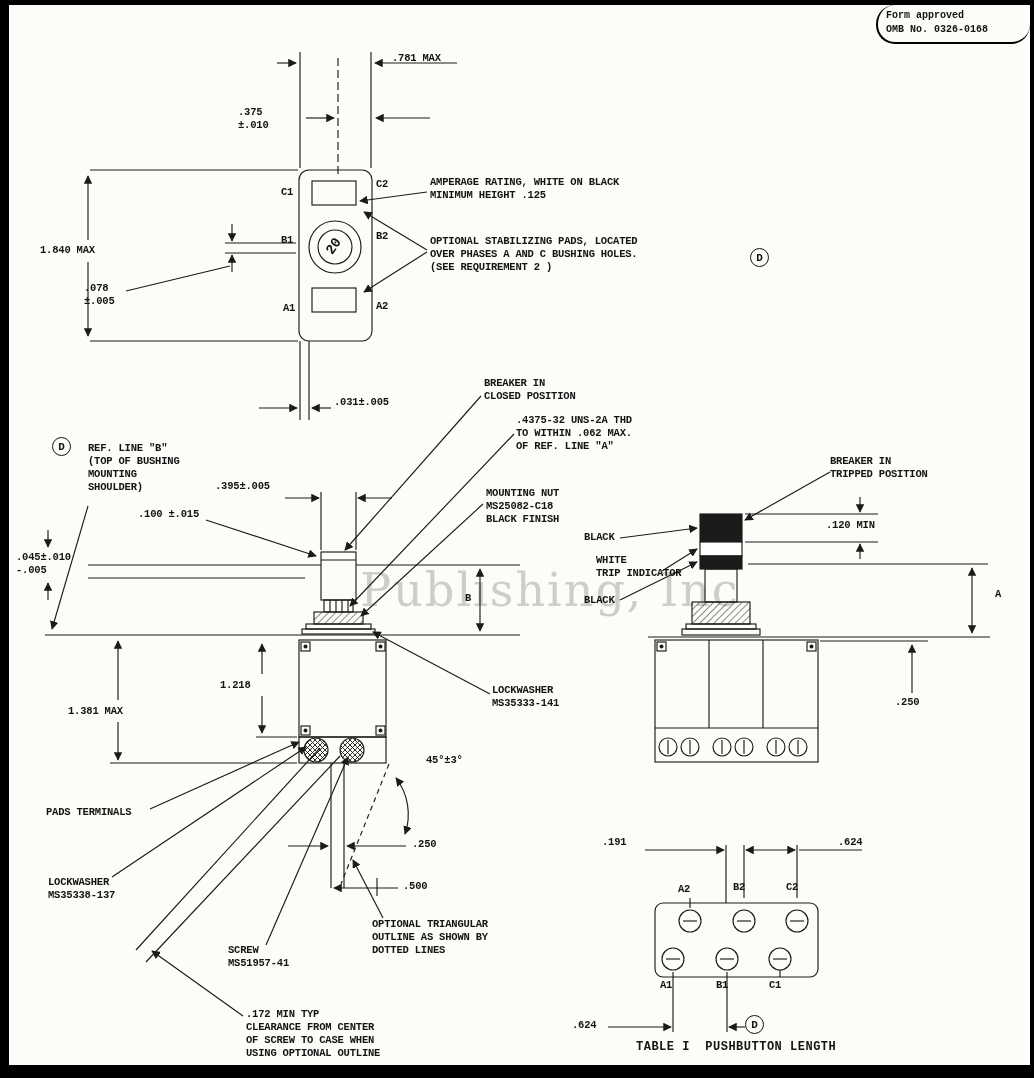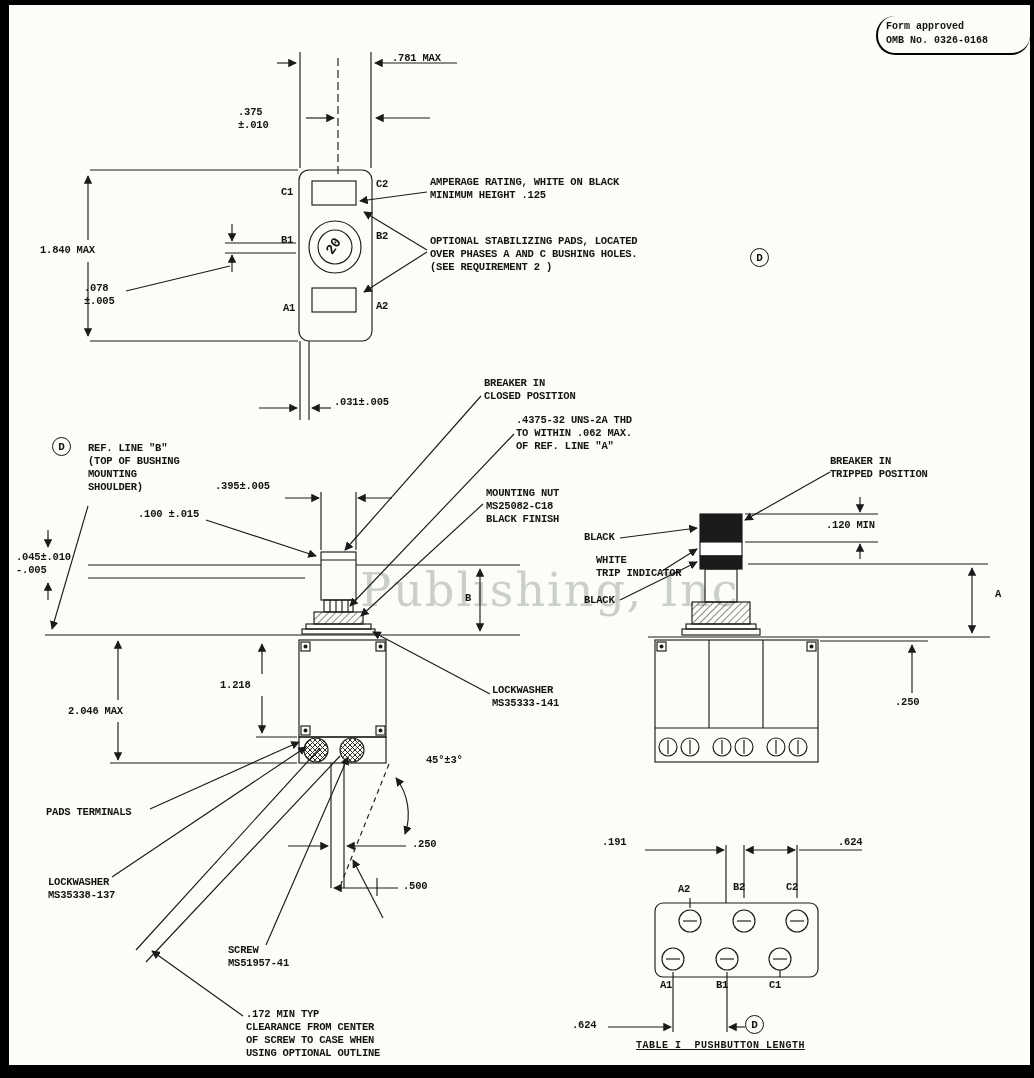--- a/index.html
+++ b/index.html
@@ -16,30 +16,30 @@
   .frame.bottom { left:0; bottom:0; width:100%; height:13px; }
 
   svg.linework { position:absolute; left:0; top:0; z-index:2; }
 
   .lbl {
     position:absolute; z-index:3;
     font:bold 10.5px/1.25 "Liberation Mono", monospace;
     color:#141414; white-space:pre; letter-spacing:-0.2px;
   }
   .lbl.amp { transform:rotate(-55deg); font-size:14px; }
-  .lbl.caption { font-size:10px; letter-spacing:0.5px; text-decoration:underline; }
+  .lbl.caption { font-size:12px; letter-spacing:0.5px; }
 
   .datum {
     position:absolute; z-index:3; width:19px; height:19px;
     border:1.6px solid #141414; border-radius:50%;
     display:flex; align-items:center; justify-content:center;
     font:bold 11px "Liberation Mono", monospace; color:#141414;
   }
   .formbox {
-    position:absolute; z-index:4; left:876px; top:16px; width:154px; height:39px;
+    position:absolute; z-index:4; left:876px; top:5px; width:154px; height:39px;
     border-left:2px solid #000; border-bottom:2px solid #000;
     padding:4px 0 0 8px;
     border-radius:19px;
   }
   .formbox div { font:bold 10px/1.35 "Liberation Mono", monospace; color:#141414; }
 
   .watermark {
     position:absolute; z-index:1; left:250px; top:458px; width:600px;
     text-align:center; font-family:"DejaVu Serif", serif;
     font-size:46px; line-height:1.15; color:#9aa49b; opacity:0.5;
@@ -271,37 +271,40 @@
   </div>
   <div class="lbl" style="left:88px;top:442px">REF. LINE "B"
 (TOP OF BUSHING
 MOUNTING
 SHOULDER)</div>
   <div class="lbl" style="left:215px;top:480px">.395±.005</div>
   <div class="lbl" style="left:138px;top:508px">.100 ±.015</div>
   <div class="lbl" style="left:16px;top:551px">.045±.010
 -.005</div>
   <div class="lbl" style="left:220px;top:679px">1.218</div>
-  <div class="lbl" style="left:68px;top:705px">2.046 MAX</div>
+  <div class="lbl" style="left:68px;top:705px">1.381 MAX</div>
   <div class="lbl" style="left:465px;top:592px">B</div>
   <div class="lbl" style="left:484px;top:377px">BREAKER IN
 CLOSED POSITION</div>
   <div class="lbl" style="left:516px;top:414px">.4375-32 UNS-2A THD
 TO WITHIN .062 MAX.
 OF REF. LINE "A"</div>
   <div class="lbl" style="left:486px;top:487px">MOUNTING NUT
 MS25082-C18
 BLACK FINISH</div>
   <div class="lbl" style="left:492px;top:684px">LOCKWASHER
 MS35333-141</div>
   <div class="lbl" style="left:46px;top:806px">PADS TERMINALS</div>
   <div class="lbl" style="left:48px;top:876px">LOCKWASHER
 MS35338-137</div>
   <div class="lbl" style="left:228px;top:944px">SCREW
 MS51957-41</div>
+  <div class="lbl" style="left:372px;top:918px">OPTIONAL TRIANGULAR
+OUTLINE AS SHOWN BY
+DOTTED LINES</div>
   <div class="lbl" style="left:246px;top:1008px">.172 MIN TYP
 CLEARANCE FROM CENTER
 OF SCREW TO CASE WHEN
 USING OPTIONAL OUTLINE</div>
   <div class="lbl" style="left:426px;top:754px">45°±3°</div>
   <div class="lbl" style="left:412px;top:838px">.250</div>
   <div class="lbl" style="left:403px;top:880px">.500</div>
 
   <div class="lbl" style="left:830px;top:455px">BREAKER IN
 TRIPPED POSITION</div>

